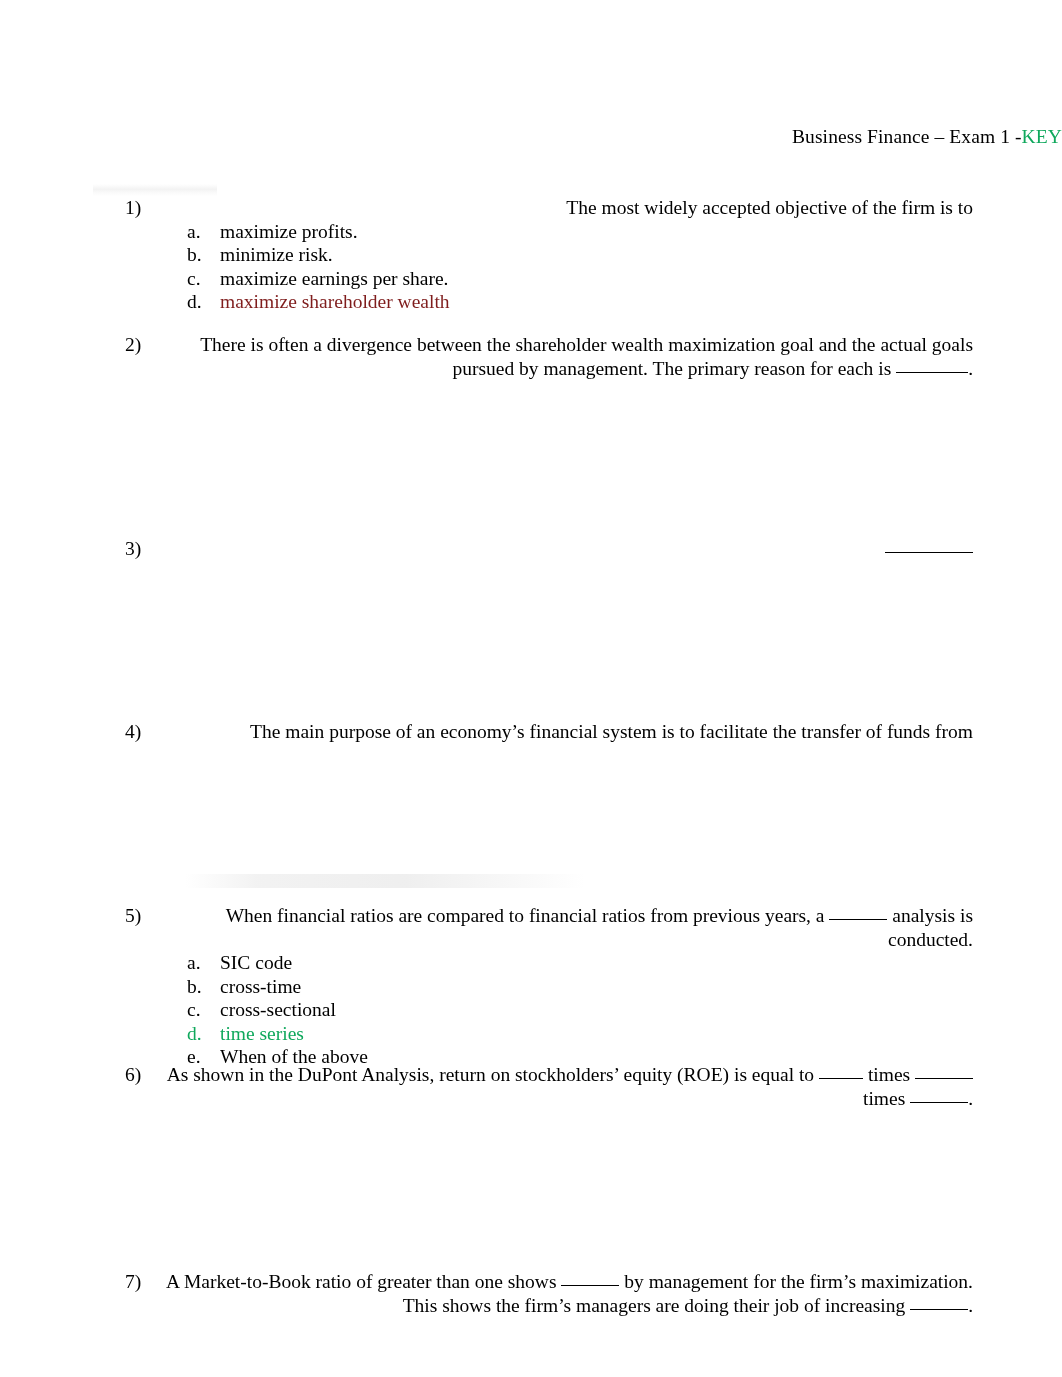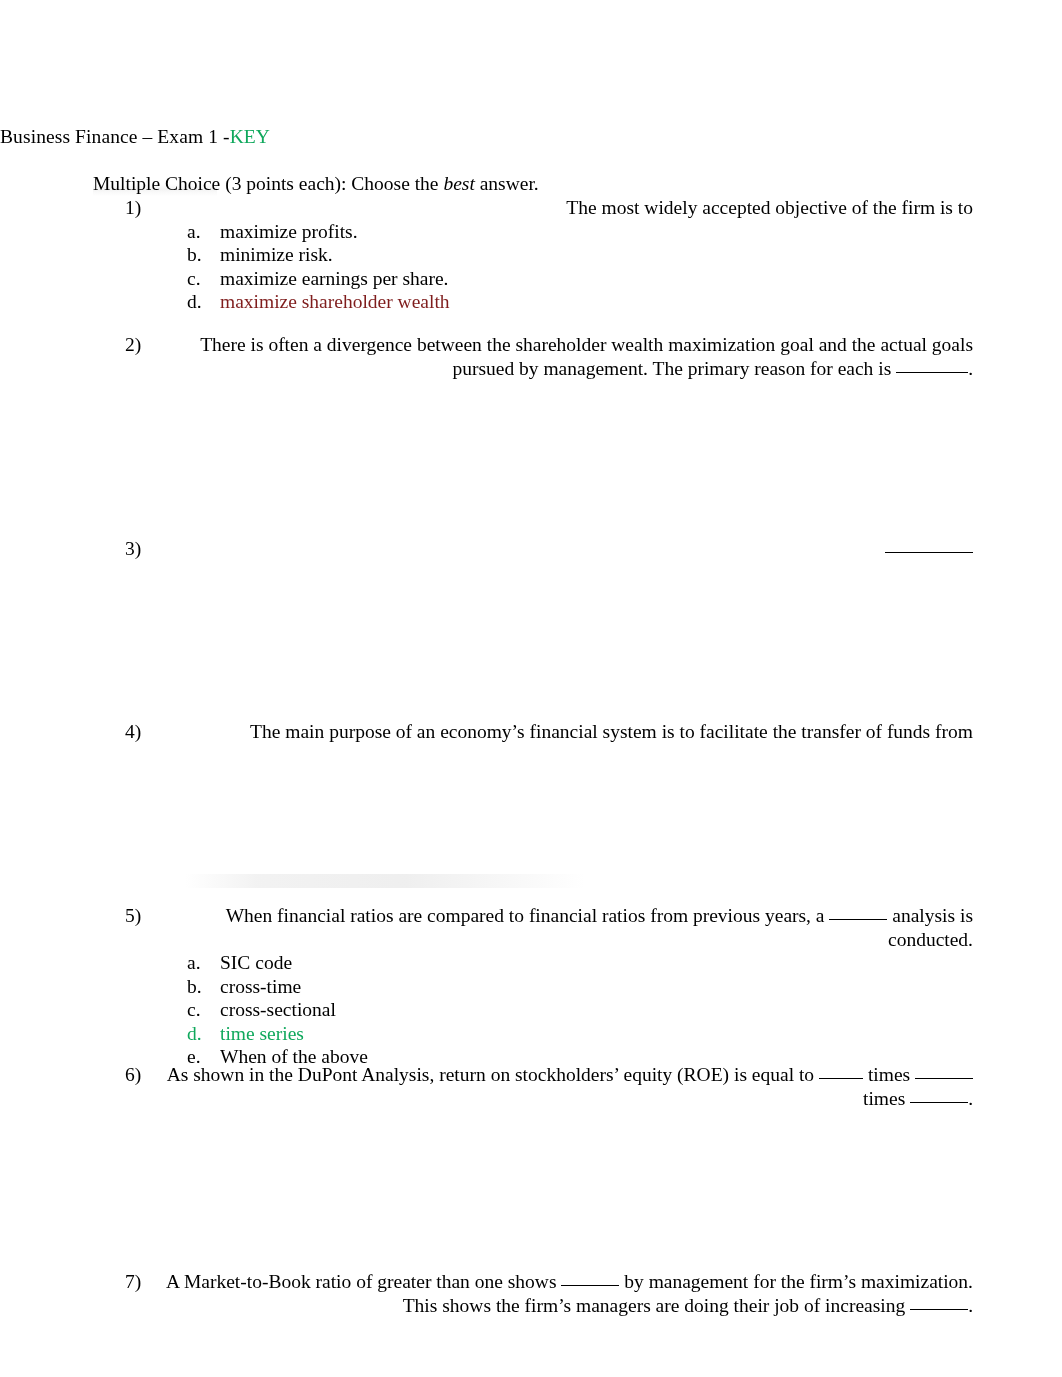--- a/index.html
+++ b/index.html
@@ -14,21 +14,21 @@
     background: #ffffff;
     font-family: "Liberation Serif", "DejaVu Serif", serif;
     color: #000000;
     overflow: hidden;
   }
   .doc-title {
     position: absolute;
     left: 0;
     right: 0;
     top: 125px;
-    text-align: left;
+    text-align: right;
     font-size: 19.5px;
     line-height: 23px;
     letter-spacing: 0.1px;
     font-family: Liberation Serif, serif;
   }
   .key-mark {
     color: #0fa85c;
   }
   .instructions {
     position: absolute;
@@ -116,23 +116,20 @@
 <body>
 
 <div class="page">
 
   <div class="doc-title">
     <span>Business Finance – Exam 1 -</span><span class="key-mark">KEY</span>
   </div>
 
   <div class="smudge" style="left:93px; top:184px; width:124px; height:12px;"></div>
 
-  <div class="instructions">
-    <span>Multiple Choice (3 points each): Choose the </span><span class="italic">best</span><span> answer.</span>
-  </div>
 
   <div class="q" style="top:196px;">
     <div class="q-row">
       <span class="q-num">1)</span>
       <span class="q-text">The most widely accepted objective of the firm is to</span>
     </div>
     <div class="opts">
       <div class="opt">
         <span class="opt-letter">a.</span>
         <span class="opt-text">maximize profits.</span>

